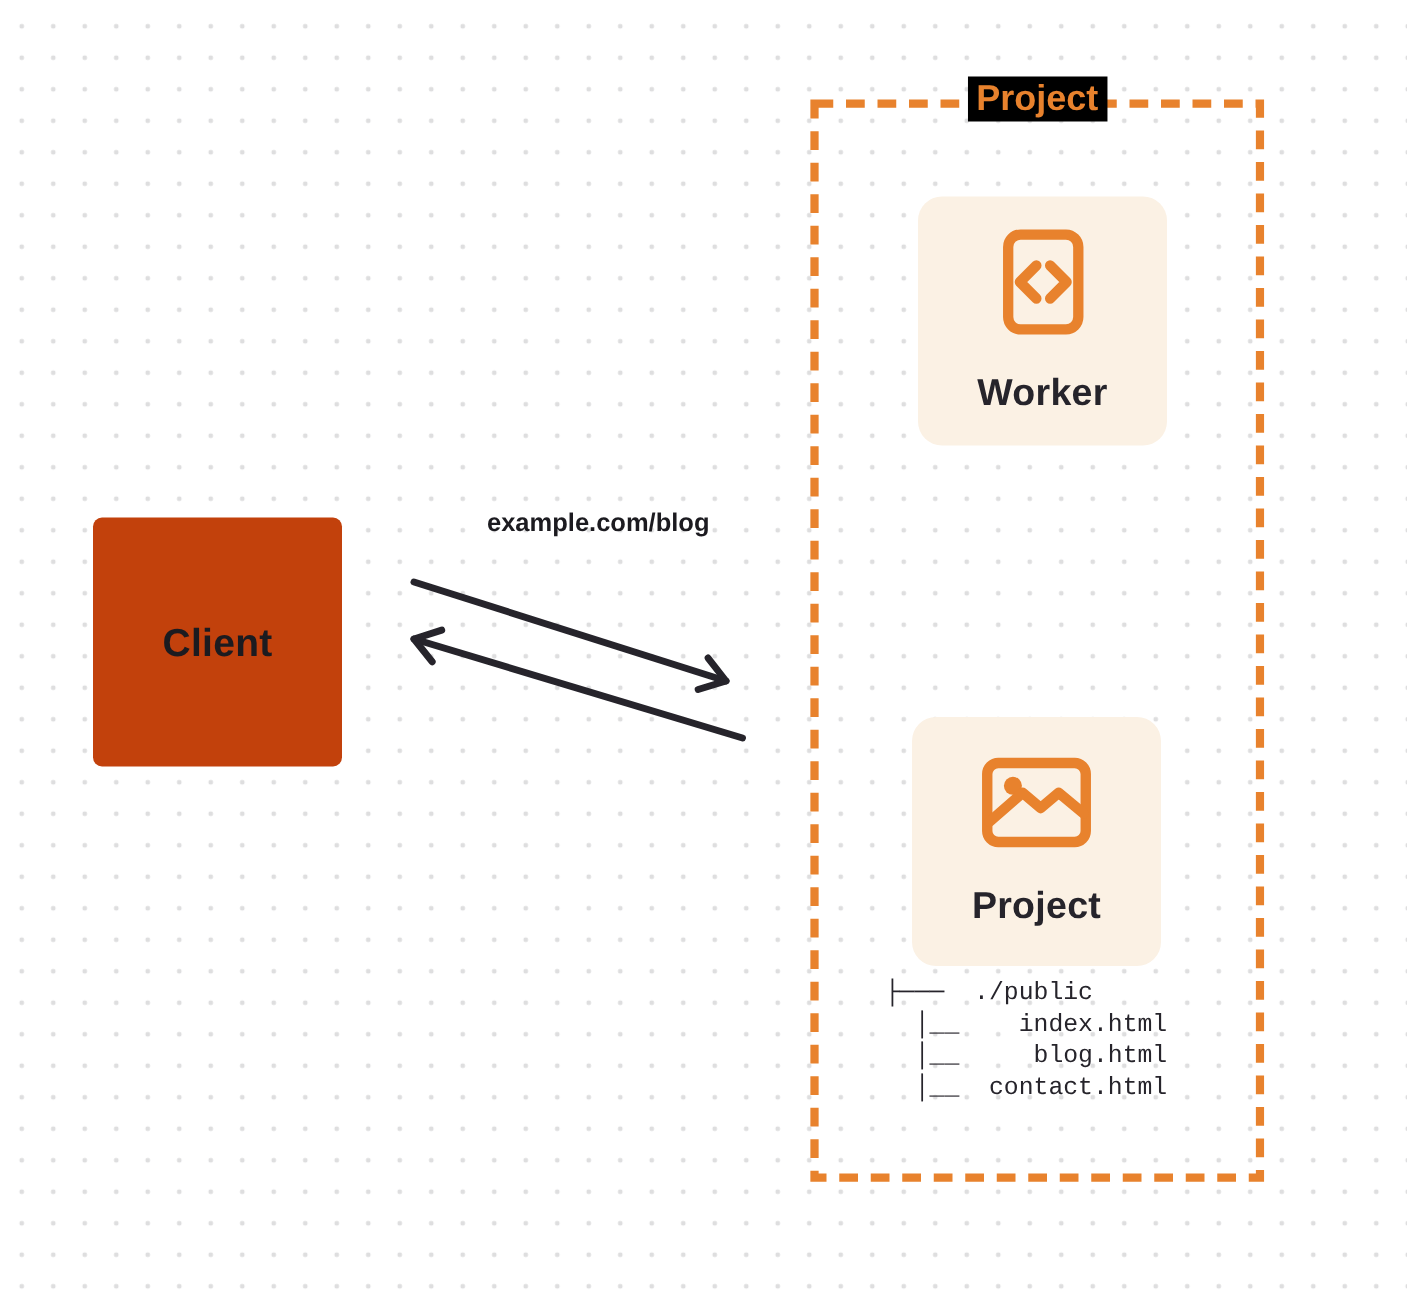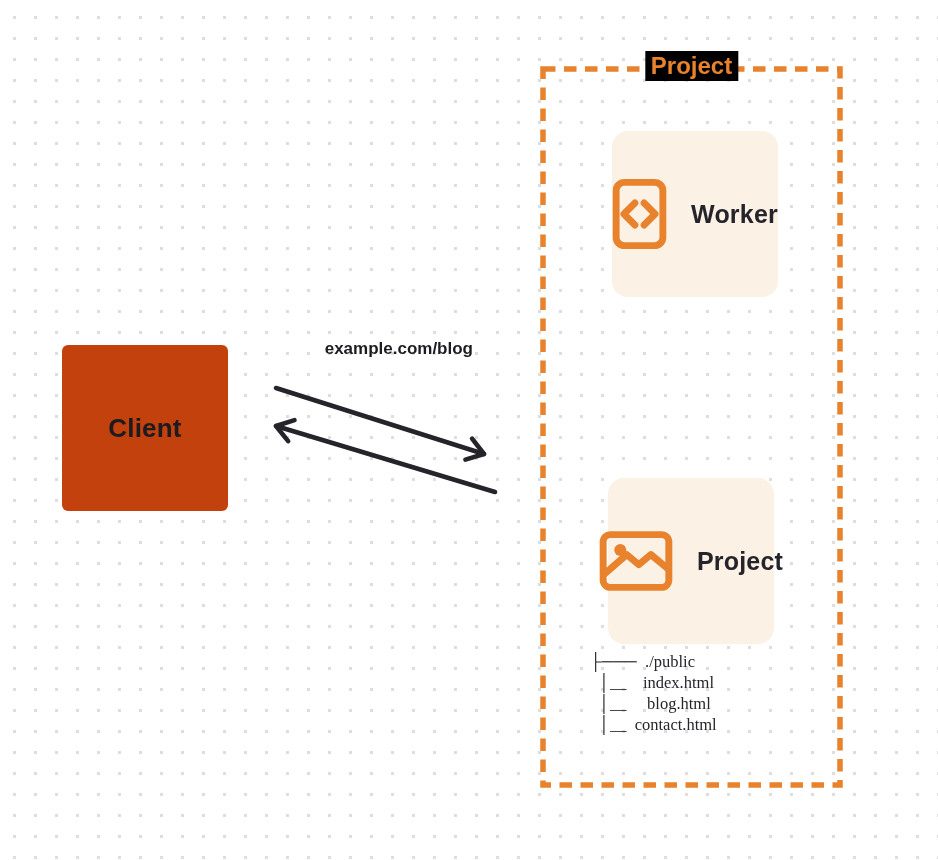--- a/index.html
+++ b/index.html
@@ -54,36 +54,36 @@
     line-height: 30px;
     white-space: nowrap;
   }
 
   
   .card {
     position: absolute;
     width: 166px; height: 166px;
     background: #fbf1e4;
     border-radius: 16px;
-    display: flex; 
+    display: flex; flex-direction: column;
     align-items: center; justify-content: center;
     gap: 24px;
   }
   .card.worker { left: 72px; top: 65px; }
   .card.assets { left: 68px; top: 412px; }
   .card .card-label {
     font-size: 25px; font-weight: 700; color: #26242b; letter-spacing: 0.2px;
   }
   .card .icon-wrap { display: flex; align-items: center; justify-content: center; }
 
   
   .tree {
     position: absolute;
     left: 50px; top: 585px;
-    font-family: Liberation Serif, serif;
+    font-family: Liberation Mono, monospace;
     font-size: 16.5px;
     line-height: 21px;
     color: #26242b;
     white-space: pre;
   }
 </style>
 </head>
 <body>
 
 <div class="canvas">

